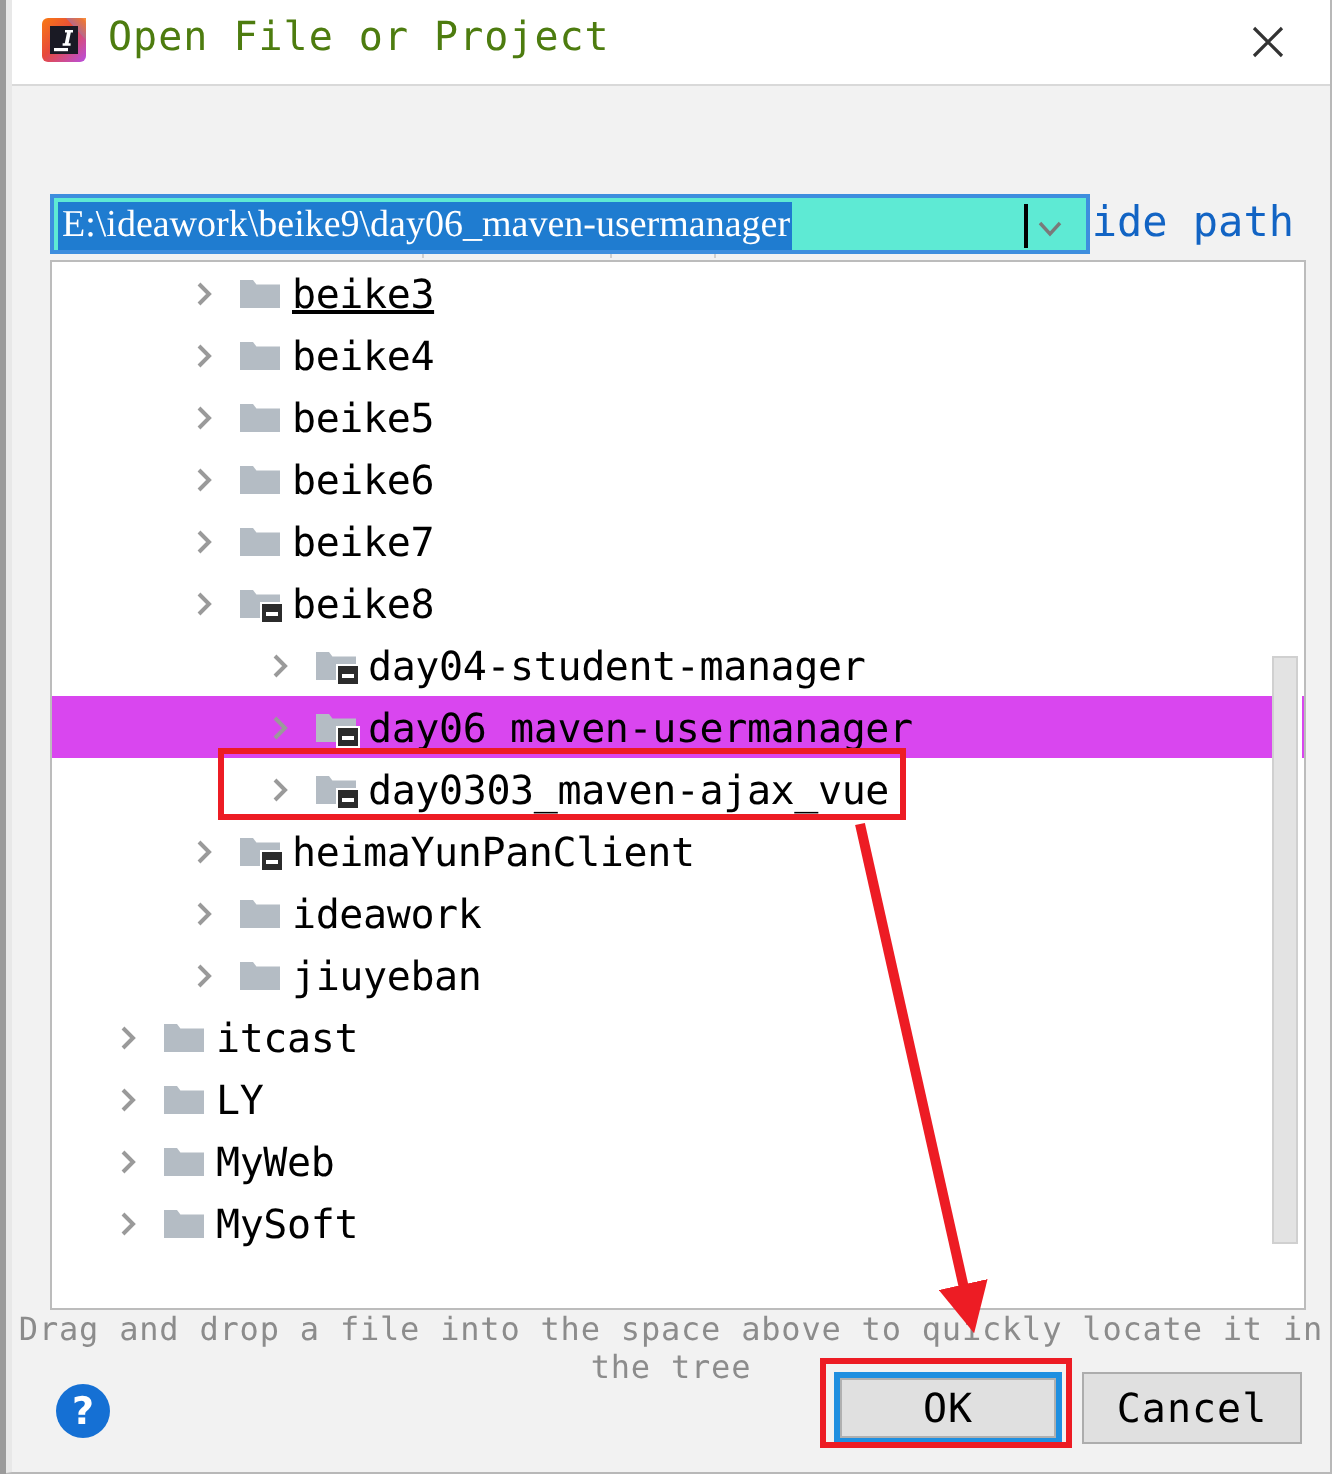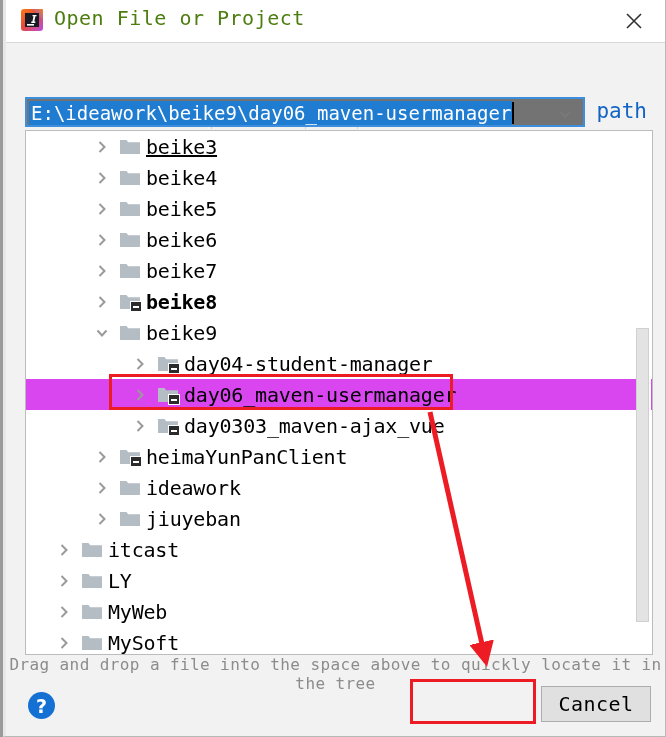--- a/index.html
+++ b/index.html
@@ -83,24 +83,25 @@
     font-size: 21px;
     color: #1264c4;
     cursor: pointer;
     white-space: nowrap;
   }
 
   
   .path-wrap {
     position: absolute;
     left: 19px; top: 97px;
-    width: 560px; height: 30px;
-    background: #737373;
+    width: 520px; height: 30px;
+    background: #5eead4;
     border: 2px solid #3e8ede;
     box-sizing: border-box;
+    font-family: Liberation Serif, serif;
   }
   .path-text {
     position: absolute;
     left: 2px; top: 2px;
     height: 24px;
     line-height: 24px;
     background: #1f7cd0;
     color: #ffffff;
     font-size: 19px;
     padding: 0 1px 0 2px;
@@ -437,46 +438,33 @@
               <path d="M5.5 3 L10.5 8 L5.5 13" stroke="#9a9a9a" stroke-width="2" fill="none"></path>
             </svg>
           </span>
           <span class="folder">
             <svg width="22" height="18" viewBox="0 0 22 18">
               <path d="M1 2 L7.5 2 L9.2 4.3 L21 4.3 L21 16 L1 16 Z" fill="#b4bcc4"></path>
             </svg>
           </span>
           <span class="rlabel">beike7</span>
         </div>
-        <div class="row" style="padding-left: 68px; font-weight: bold;">
+        <div class="row" style="padding-left: 68px;">
           <span class="chev">
             <svg width="16" height="16" viewBox="0 0 16 16">
               <path d="M5.5 3 L10.5 8 L5.5 13" stroke="#9a9a9a" stroke-width="2" fill="none"></path>
             </svg>
           </span>
           <span class="folder">
             <svg width="22" height="18" viewBox="0 0 22 18">
               <path d="M1 2 L7.5 2 L9.2 4.3 L21 4.3 L21 16 L1 16 Z" fill="#b4bcc4"></path>
             </svg>
             <span class="badge"></span>
           </span>
           <span class="rlabel">beike8</span>
-        </div>
-        <div class="row" style="padding-left: 68px;">
-          <span class="chev">
-            <svg width="16" height="16" viewBox="0 0 16 16">
-              <path d="M3.5 5.5 L8 10.5 L12.5 5.5" stroke="#9a9a9a" stroke-width="2" fill="none"></path>
-            </svg>
-          </span>
-          <span class="folder">
-            <svg width="22" height="18" viewBox="0 0 22 18">
-              <path d="M1 2 L7.5 2 L9.2 4.3 L21 4.3 L21 16 L1 16 Z" fill="#b4bcc4"></path>
-            </svg>
-          </span>
-          <span class="rlabel">beike9</span>
         </div>
         <div class="row" style="padding-left: 106px;">
           <span class="chev">
             <svg width="16" height="16" viewBox="0 0 16 16">
               <path d="M5.5 3 L10.5 8 L5.5 13" stroke="#9a9a9a" stroke-width="2" fill="none"></path>
             </svg>
           </span>
           <span class="folder">
             <svg width="22" height="18" viewBox="0 0 22 18">
               <path d="M1 2 L7.5 2 L9.2 4.3 L21 4.3 L21 16 L1 16 Z" fill="#b4bcc4"></path>
@@ -608,20 +596,23 @@
       </div>
     <div class="sbar-track">
       <div class="sbar-thumb" id="sbar-thumb" style="top: 196px; height: 294px;"></div>
     </div>
   </div>
 
   <div class="hint">Drag and drop a file into the space above to quickly locate it in the tree</div>
 
   <div class="help-btn">?</div>
 
+  <div class="btn" id="ok-button">
+    <span class="ok-inner">OK</span>
+  </div>
 
   <div class="btn" id="cancel-button">Cancel</div>
 
   <div class="anno-rect" id="anno-tree-rect"></div>
   <div class="anno-rect" id="anno-ok-rect"></div>
   <svg id="anno-arrow" viewBox="0 0 140 290">
     <defs>
       <marker id="arrowhead" markerWidth="5" markerHeight="5" refX="2.2" refY="2.5" orient="auto">
         <path d="M0,0 L5,2.5 L0,5 Z" fill="#ED1C24"></path>
       </marker>

